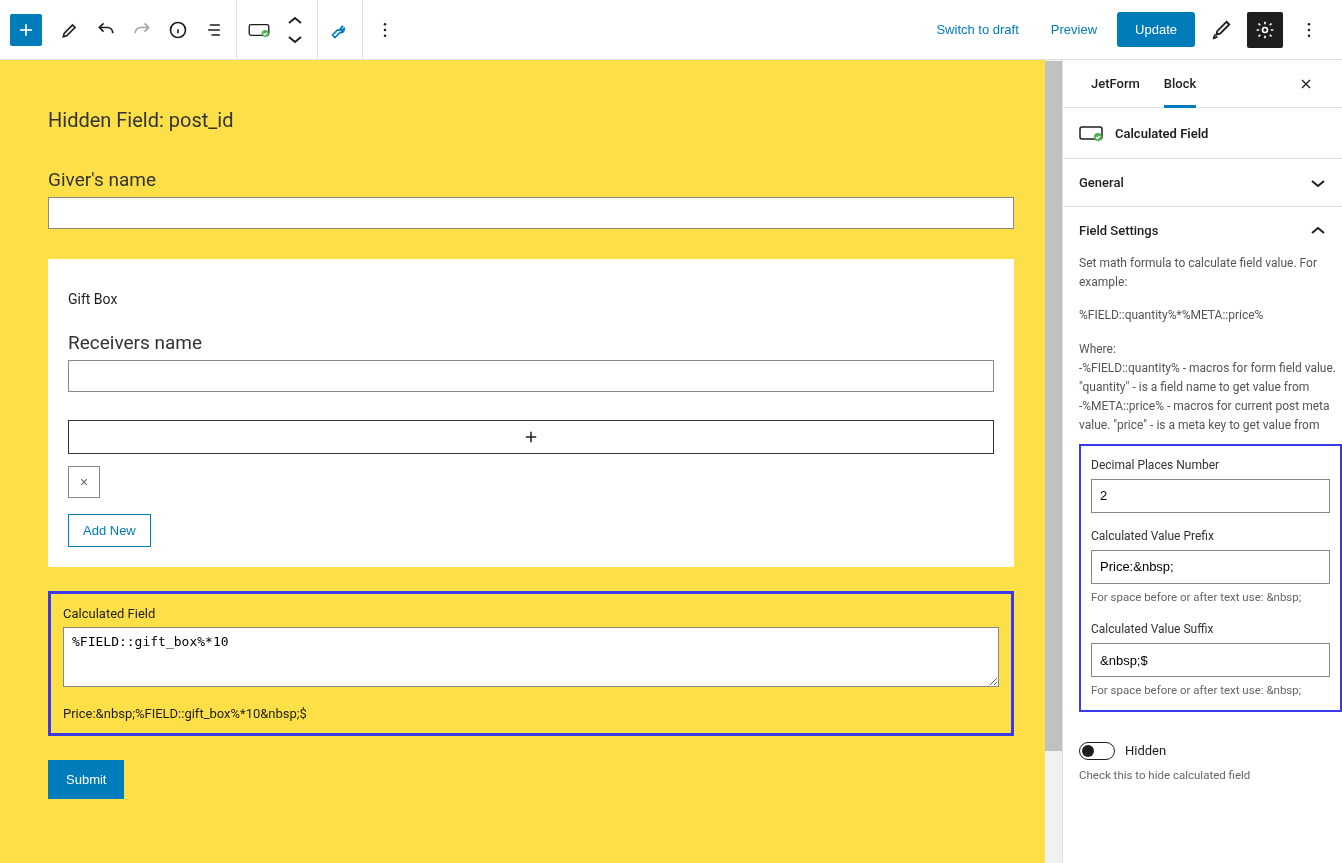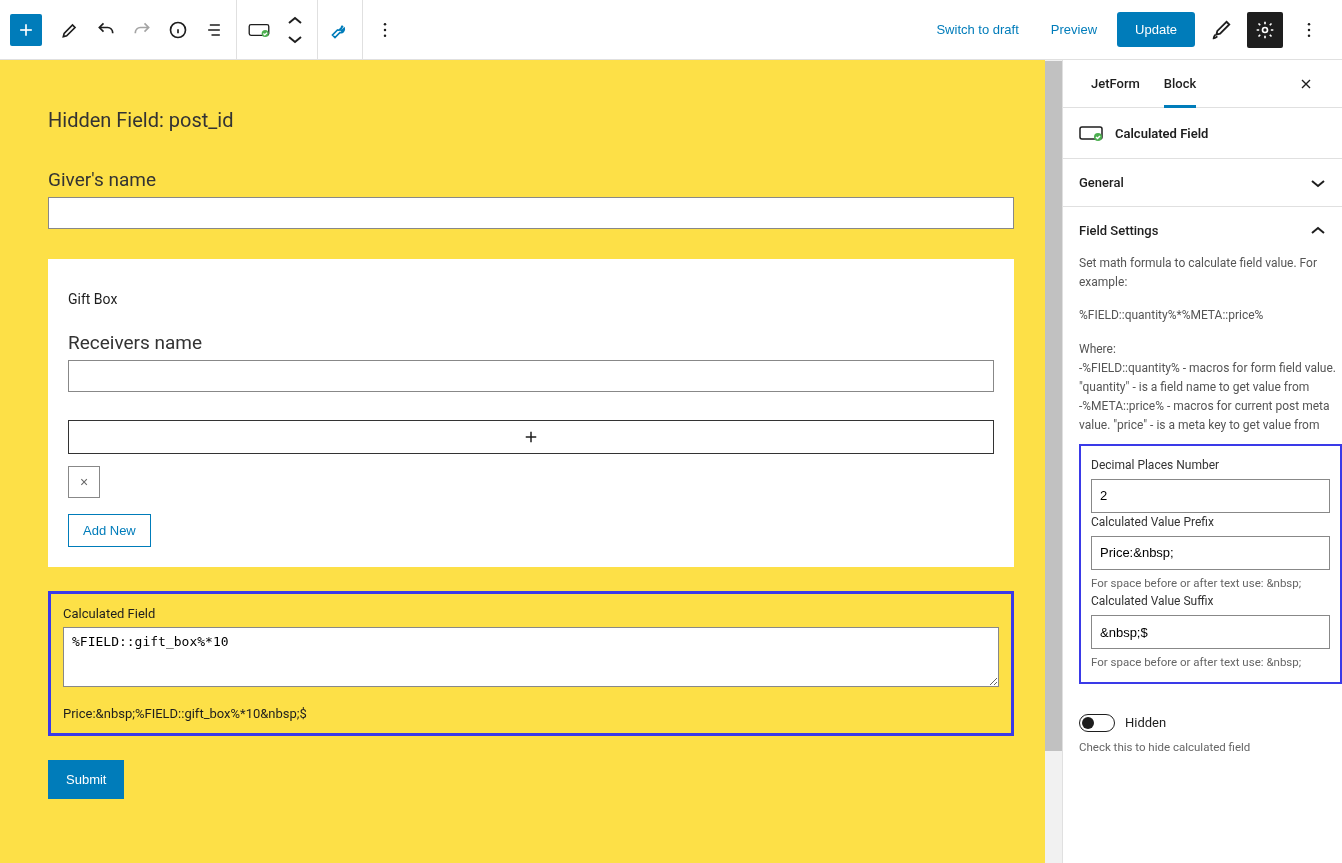--- a/index.html
+++ b/index.html
@@ -53,21 +53,21 @@
 .block-header-title { font-weight: 600; font-size: 13px; }
 
 .panel { border-bottom: 1px solid #e0e0e0; }
 .panel-head { display: flex; align-items: center; justify-content: space-between; padding: 16px; cursor: pointer; font-weight: 500; font-size: 13px; }
 .panel-body { padding: 0 0 16px 16px; font-size: 12px; color: #555; line-height: 1.6; }
 
 .highlight-box { border: 2px solid #3a3ae8; padding: 10px; margin-top: 8px; }
 .setting-label { font-size: 12px; color: #333; margin-bottom: 4px; display: block; }
 .setting-input { width: 100%; height: 34px; border: 1px solid #888; padding: 0 8px; font-size: 13px; }
 .setting-help { font-size: 11.5px; color: #666; margin-top: 4px; }
-.setting-group { }
+.setting-group { margin-bottom: 14px; }
 
 .toggle-row { display: flex; align-items: center; gap: 10px; padding: 14px 16px 4px 16px; }
 .toggle { width: 36px; height: 18px; border: 1px solid #1e1e1e; border-radius: 10px; position: relative; background: #fff; }
 .toggle-knob { width: 12px; height: 12px; background: #1e1e1e; border-radius: 50%; position: absolute; top: 2px; left: 2px; }
 .toggle-help { font-size: 11.5px; color: #666; padding: 4px 16px 14px 16px; }
 
 svg { display: block; }
 </style>
 </head>
 <body>

